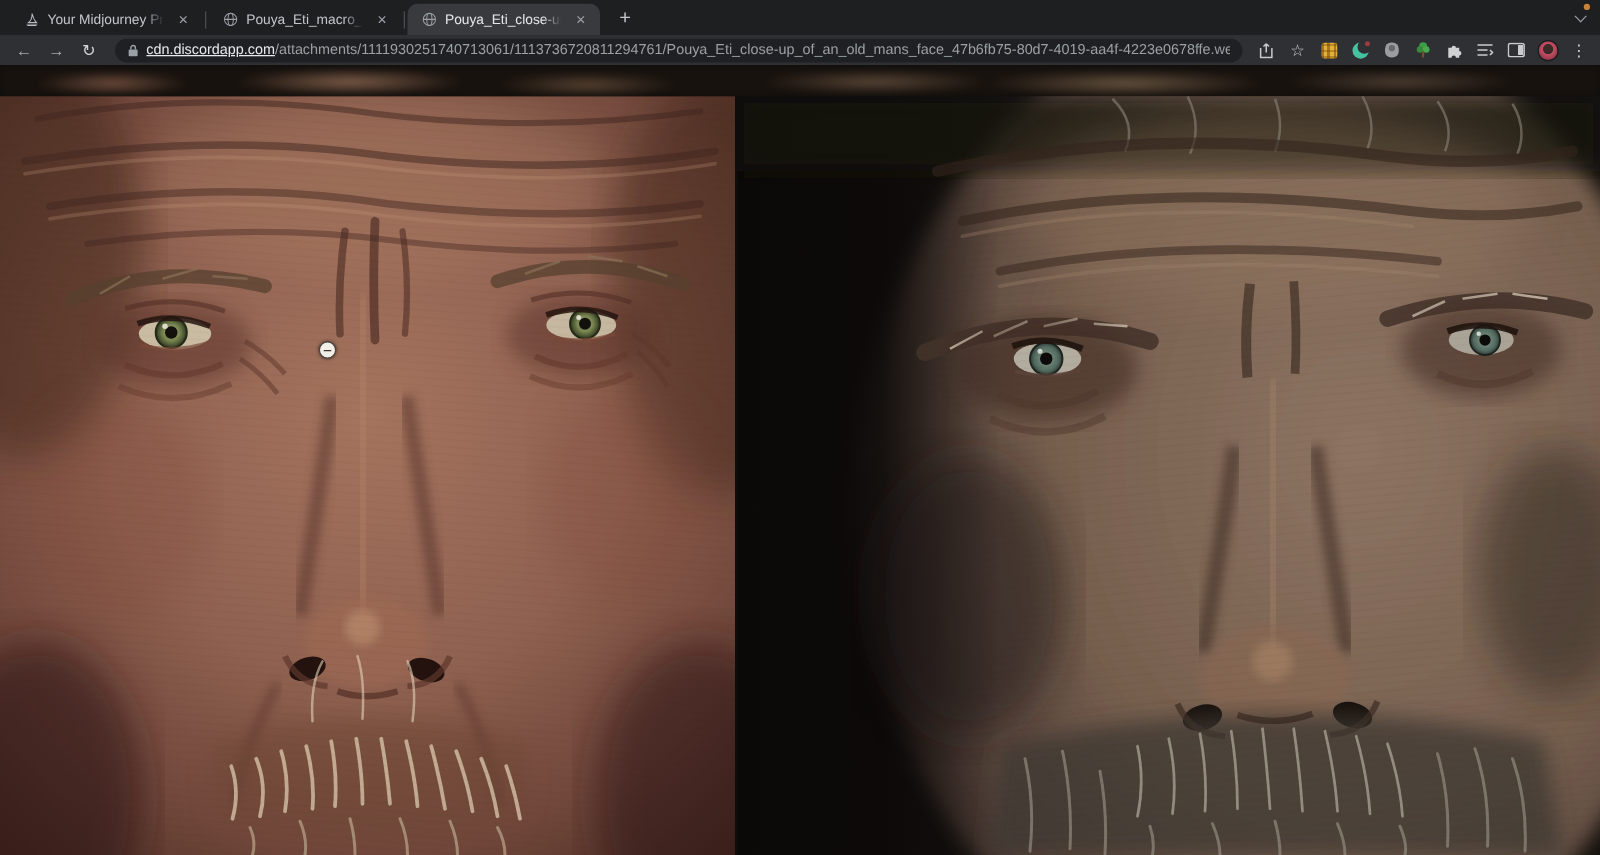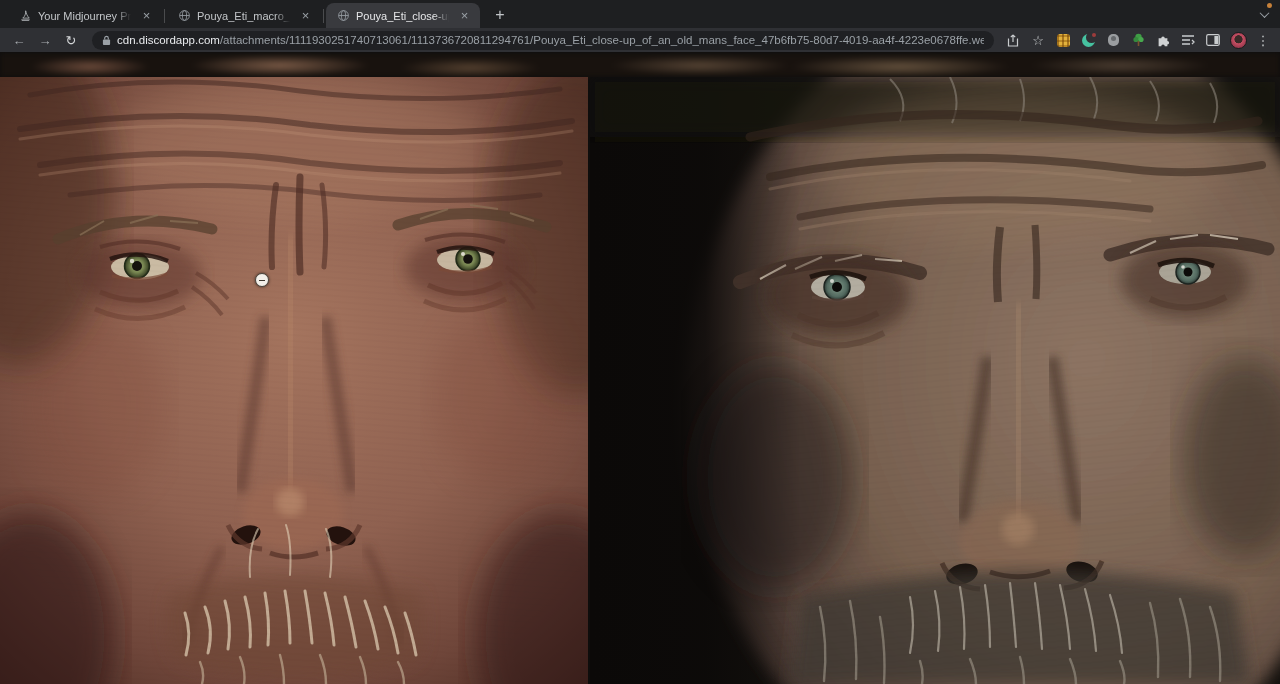--- a/index.html
+++ b/index.html
@@ -35,21 +35,21 @@
 
   
   .toolbar { height:24px; background:#2f3034; display:flex; align-items:center; padding:0 8px; gap:4px; }
   .nav-btn { background:none; border:none; color:#a7abaf; font-size:13px; width:22px; height:20px;
              cursor:pointer; border-radius:50%; line-height:1; }
   .nav-btn.reload { color:#d3d5d7; font-size:13px; }
   .urlbar { flex:1; height:19px; background:#1f2023; border-radius:10px; margin:0 6px;
             display:flex; align-items:center; padding:0 10px; gap:6px; overflow:hidden; cursor:text; }
   .urlbar svg { flex:none; }
   .url-text { font-size:11.5px; white-space:nowrap; overflow:hidden; }
-  .url-domain { color:#e8eaed; }
+  .url-domain { color:#e8eaed;text-decoration:underline; }
   .url-path { color:#9aa0a6; }
   .tool-icons { display:flex; align-items:center; gap:7px; }
   .icon-btn { background:none; border:none; cursor:pointer; width:18px; height:18px;
               display:flex; align-items:center; justify-content:center; padding:0; }
   .glyph { color:#c9ccce; font-size:13px; line-height:1; }
   .ext-yellow { width:13px; height:13px; border-radius:3px; background:#e2b13c;
     background-image:repeating-linear-gradient(90deg, rgba(110,60,0,.5) 0 2px, transparent 2px 5px),
                      repeating-linear-gradient(0deg, rgba(110,60,0,.35) 0 2px, transparent 2px 5px); }
   .ext-crescent { width:13px; height:13px; border-radius:50%; background:#46c2a0; position:relative; overflow:visible; }
   .ext-crescent::after { content:""; position:absolute; width:11px; height:11px; border-radius:50%;

